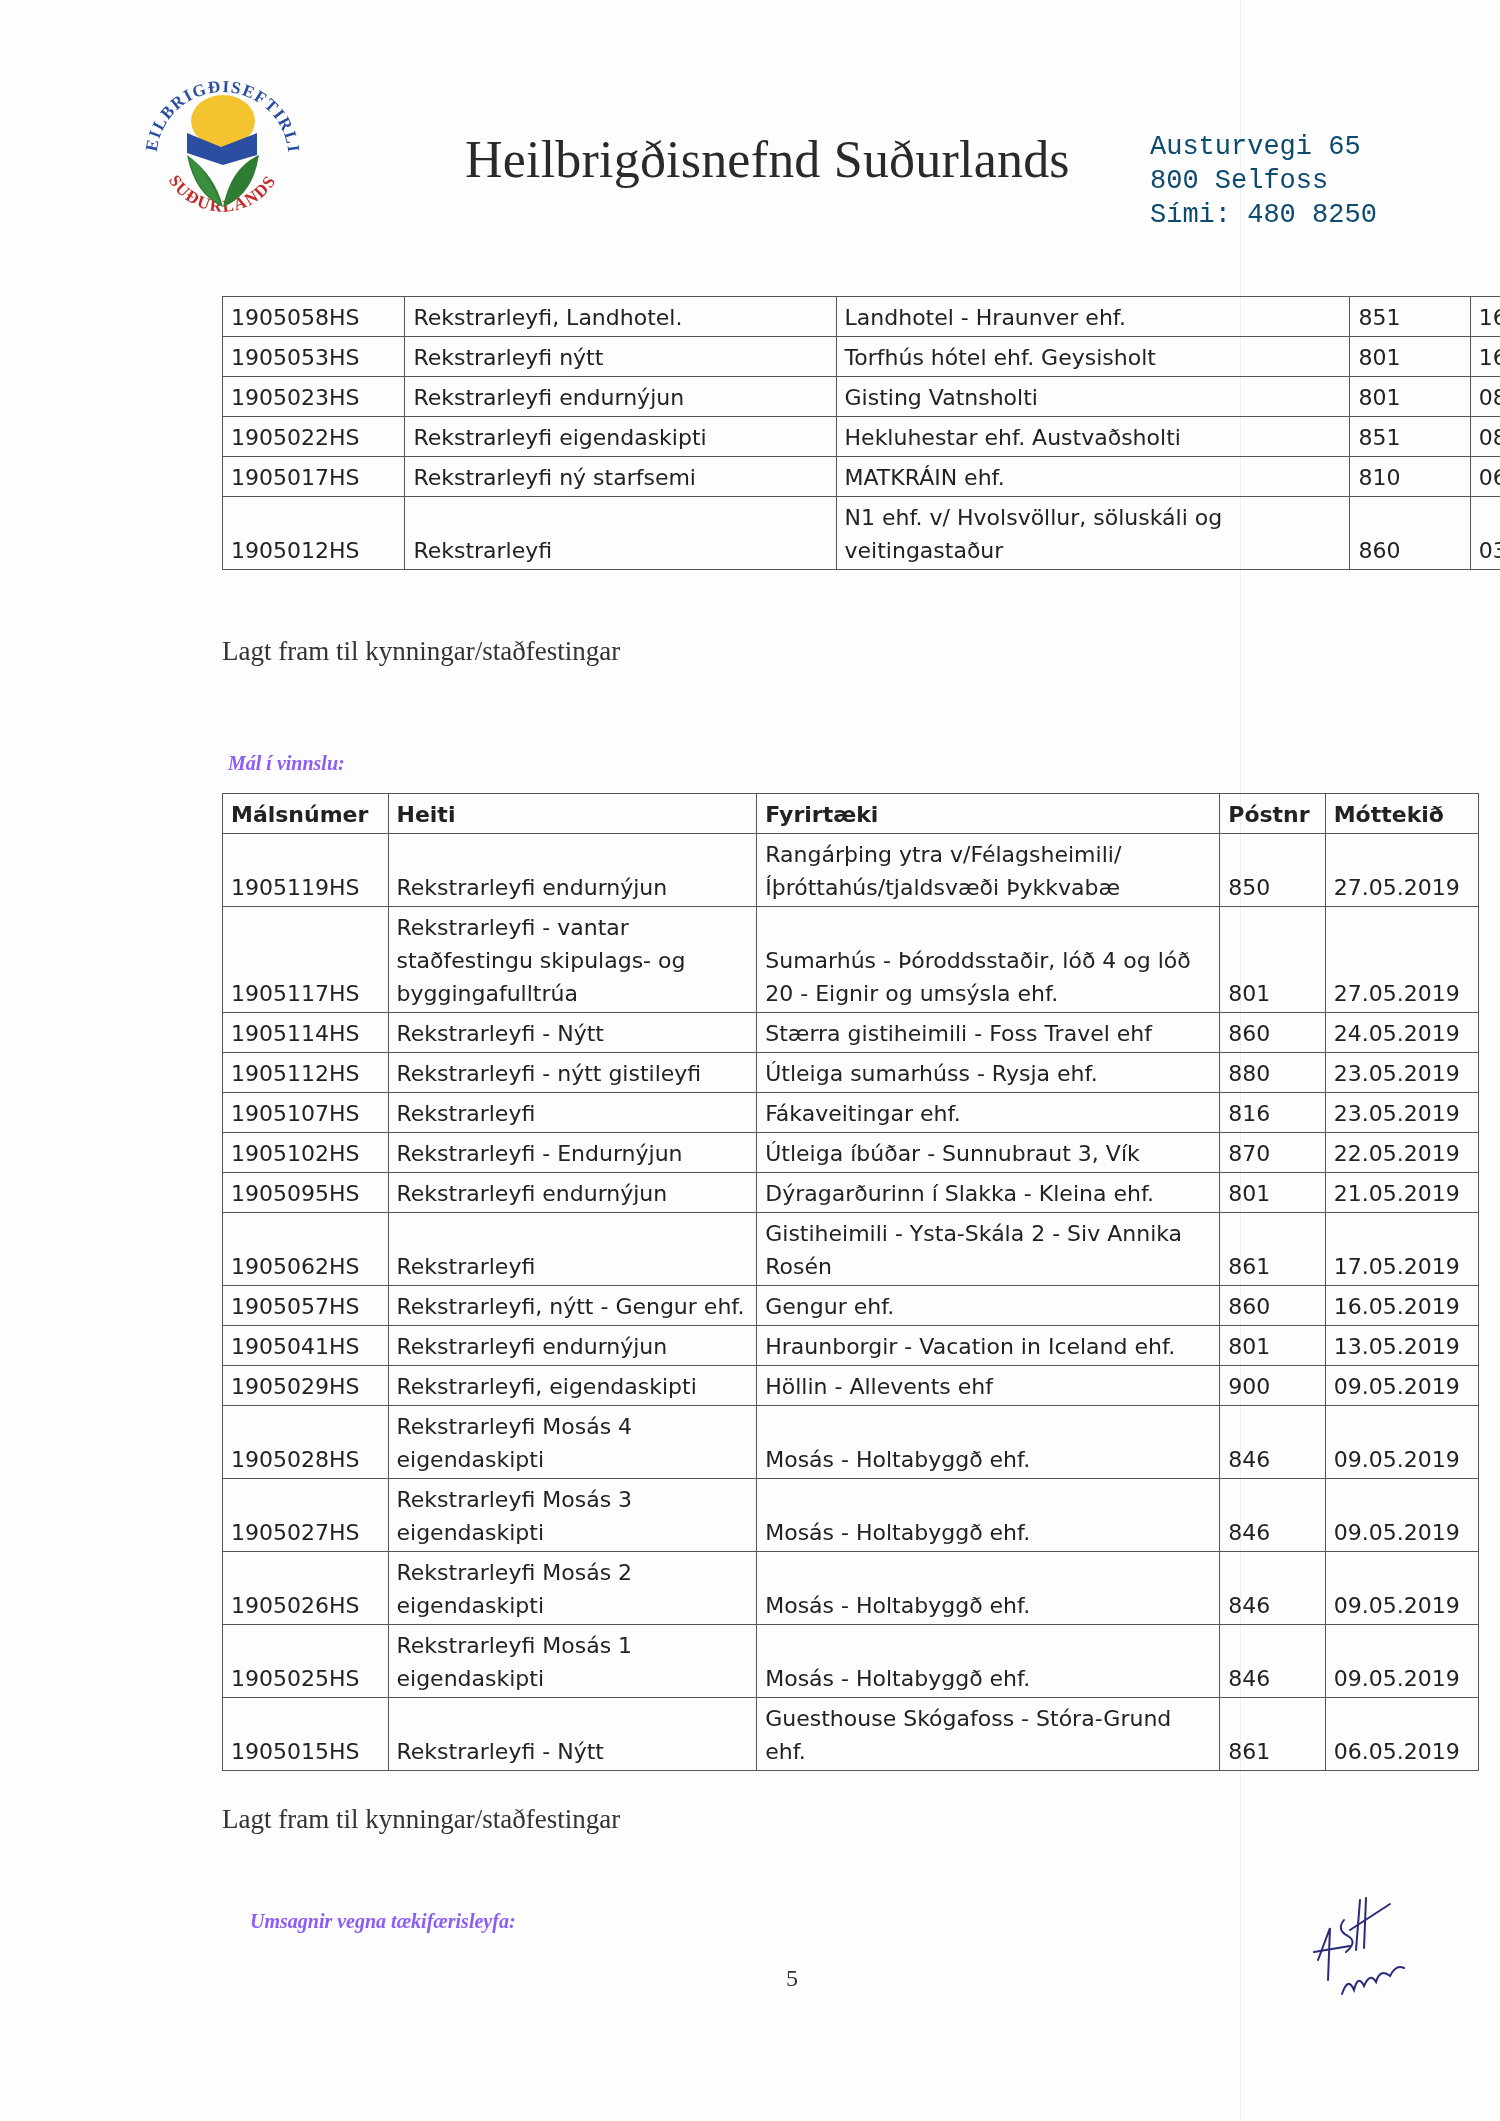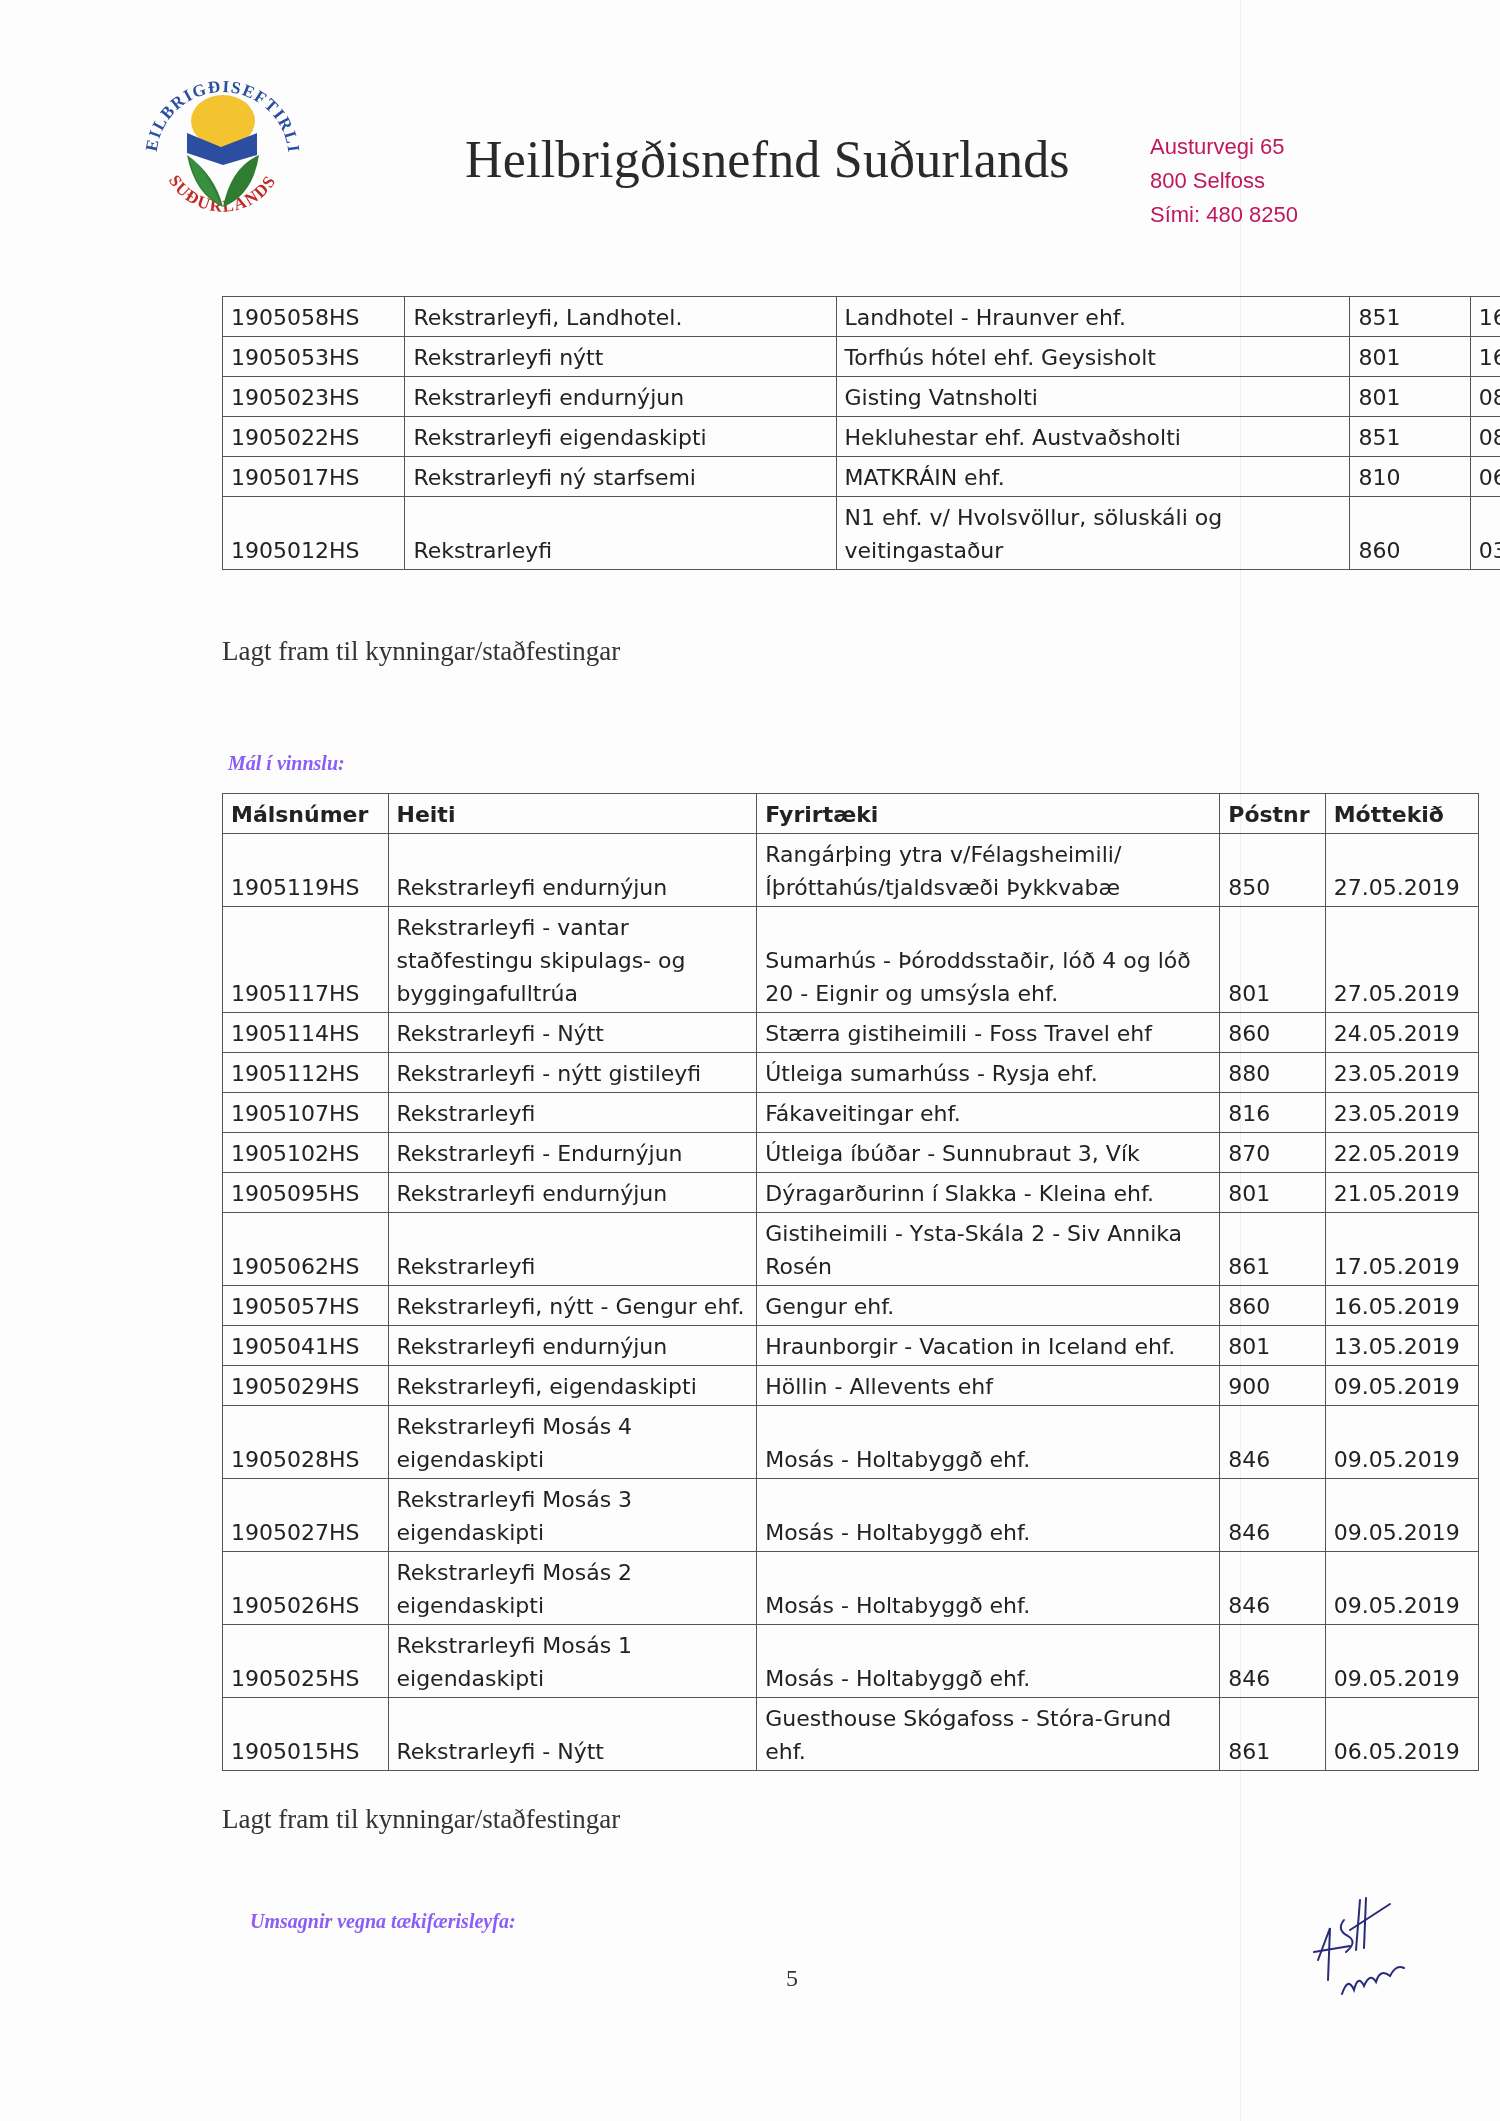--- a/index.html
+++ b/index.html
@@ -1,20 +1,20 @@
 <!DOCTYPE html>
 <html><head>
 <meta charset="utf-8">
 <style>
   html, body { margin: 0; padding: 0; background: #ffffff; }
   body { width: 1500px; height: 2121px; position: relative; overflow: hidden; font-family: "Liberation Sans", sans-serif; color: #1a1a1a; }
   .page { position: absolute; left: 0; top: 0; width: 1500px; height: 2121px; background: #fdfdfd; }
   .logo { position: absolute; left: 135px; top: 55px; width: 175px; height: 175px; }
   .org-title { position: absolute; left: 465px; top: 130px; font-family: "Liberation Serif", serif; font-size: 52px; color: #2a2a2a; letter-spacing: 0.2px; }
-  .address { position: absolute; left: 1150px; top: 130px; font-family: Liberation Sans, sans-serif; font-size: 22px; line-height: 34px; color: #be185d; }
+  .address { position: absolute; left: 1150px; top: 130px; font-family: Liberation Mono, monospace; font-size: 27px; line-height: 34px; color: #0c4a6e; }
   .address div { white-space: nowrap; }
 
   table.t { position: absolute; border-collapse: collapse; font-family: "DejaVu Sans", sans-serif; font-size: 22px; color: #222; }
   table.t td, table.t th { border: 1.5px solid #555; padding: 4px 8px 2px 8px; vertical-align: bottom; text-align: left; line-height: 33px; font-weight: normal; }
   table.t th { font-weight: bold; vertical-align: middle; }
   #table1 { left: 222px; top: 296px; width: 1428px; }
   #table2 { left: 222px; top: 793px; width: 1257px; }
   .c1 { width: 144px; } .c2 { width: 344px; } .c3 { width: 410px; } .c4 { width: 96px; } .c5 { width: 120px; }
   #table2 .c1 { width: 144px; } #table2 .c2 { width: 344px; } #table2 .c3 { width: 432px; } #table2 .c4 { width: 72px; } #table2 .c5 { width: 132px; }
 

